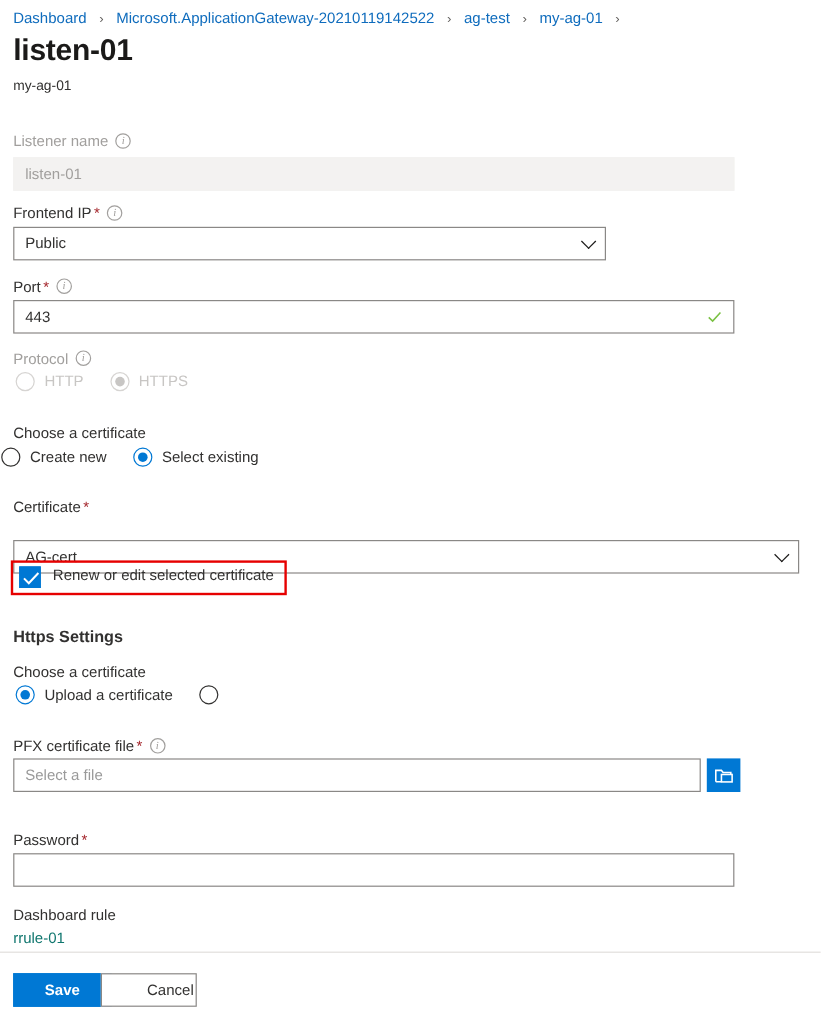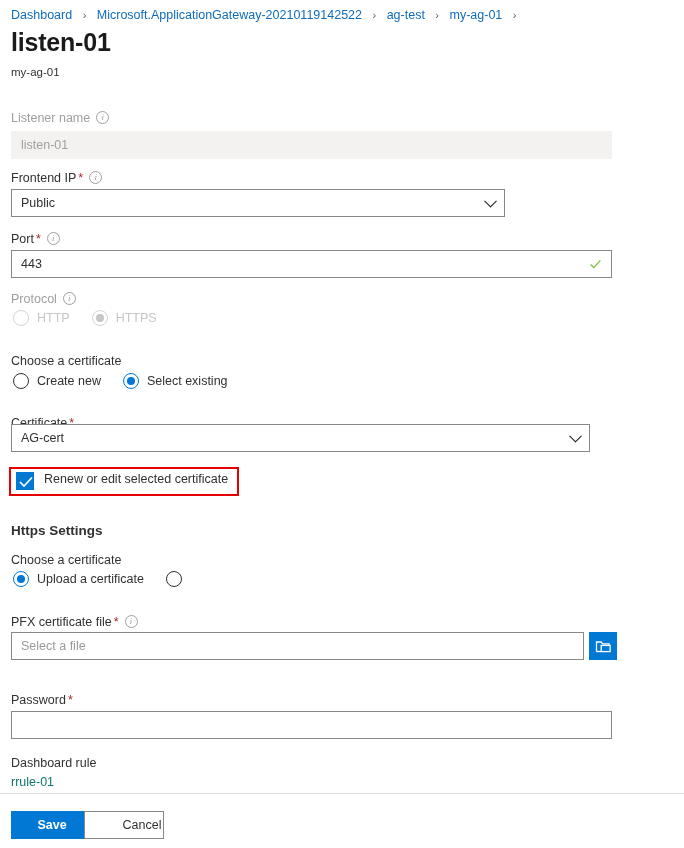--- a/index.html
+++ b/index.html
@@ -243,35 +243,35 @@
     </span>
     <span class="radio-item disabled" style="margin-left:22px;">
       <span class="radio dis on"></span>
       <span>HTTPS</span>
     </span>
   </div>
 
   <div class="field-label" style="left:11px; top:353px;">
     <span>Choose a certificate</span>
   </div>
-  <div class="radio-row" style="left:13px; top:373px;">
+  <div class="radio-row" style="left:1px; top:373px;">
     <span class="radio-item">
       <span class="radio"></span>
       <span>Create new</span>
     </span>
     <span class="radio-item" style="margin-left:22px;">
       <span class="radio on"></span>
       <span>Select existing</span>
     </span>
   </div>
 
   <div class="field-label" style="left:11px; top:415px;">
     <span>Certificate</span><span class="req">*</span>
   </div>
-  <div class="tbox" style="left:11px; top:424px; width:579px;">
+  <div class="tbox" style="left:11px; top:450px; width:655px;">
     <span>AG-cert</span>
     <span class="chev"></span>
   </div>
 
   <div class="cb-row" style="left:16px; top:472px;">
     <span class="cb">
       <svg width="14" height="12" viewBox="0 0 14 12">
         <path d="M1 6 L5 10 L13 1.5" fill="none" stroke="#ffffff" stroke-width="1.7"></path>
       </svg>
     </span>

